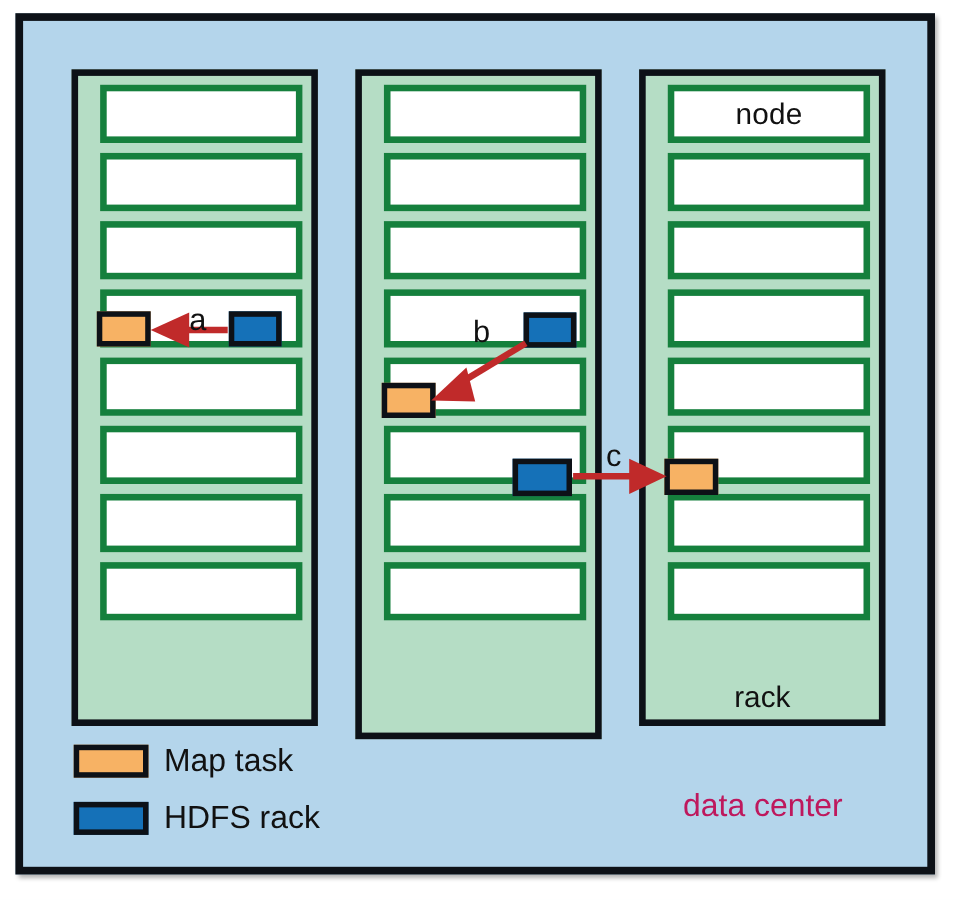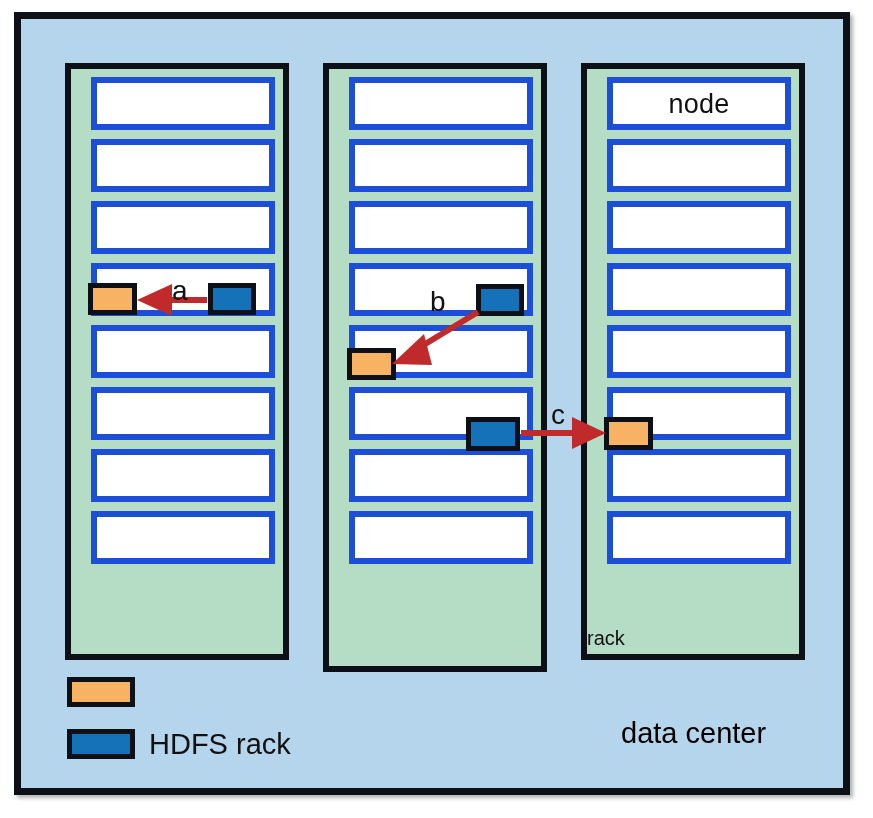--- a/index.html
+++ b/index.html
@@ -40,21 +40,21 @@
   #rack-1 { left: 302px; top: 44px; width: 224px; height: 609px; }
   #rack-2 { left: 560px; top: 44px; width: 224px; height: 597px; }
 
   
   .node {
     position: absolute;
     left: 20px;
     width: 184px;
     height: 53px;
     background: #ffffff;
-    border: 6px solid #1d4ed8;
+    border: 6px solid #15803d;
     box-sizing: border-box;
   }
   .node-label {
     position: absolute;
     left: 0;
     right: 0;
     top: 50%;
     transform: translateY(-50%);
     text-align: center;
     font-size: 27px;
@@ -62,21 +62,22 @@
     letter-spacing: .2px;
     line-height: 1;
   }
 
   
   .rack-caption {
     position: absolute;
     left: 0;
     right: 0;
     bottom: 6px;
-    font-size: 20px;
+    text-align: center;
+    font-size: 27px;
     color: #111111;
     line-height: 1;
   }
 
   
   .chip {
     position: absolute;
     border: 5px solid #0d1117;
     box-sizing: border-box;
   }
@@ -119,21 +120,21 @@
     font-size: 29px;
     color: #111111;
     line-height: 1;
     white-space: nowrap;
   }
 
   
   .dc-caption {
     position: absolute;
     font-size: 29px;
-    color: #000000;
+    color: #be185d;
     line-height: 1;
     white-space: nowrap;
   }
 </style>
 </head>
 <body>
 
 <div id="canvas">
 
   <div class="datacenter">
@@ -218,20 +219,21 @@
         </div>
       <div class="node" style="top:442px">
           <span class="node-label"></span>
         </div>
       <div class="rack-caption">rack</div>
     </div>
 
     <div class="legend">
       <div class="legend-row" style="left:46px; top:658px;">
         <span class="legend-swatch chip-map"></span>
+        <span class="legend-text">Map task</span>
       </div>
       <div class="legend-row" style="left:46px; top:710px;">
         <span class="legend-swatch chip-hdfs"></span>
         <span class="legend-text">HDFS rack</span>
       </div>
     </div>
 
     <div class="dc-caption" style="left:600px; top:700px;">data center</div>
 
   </div>

